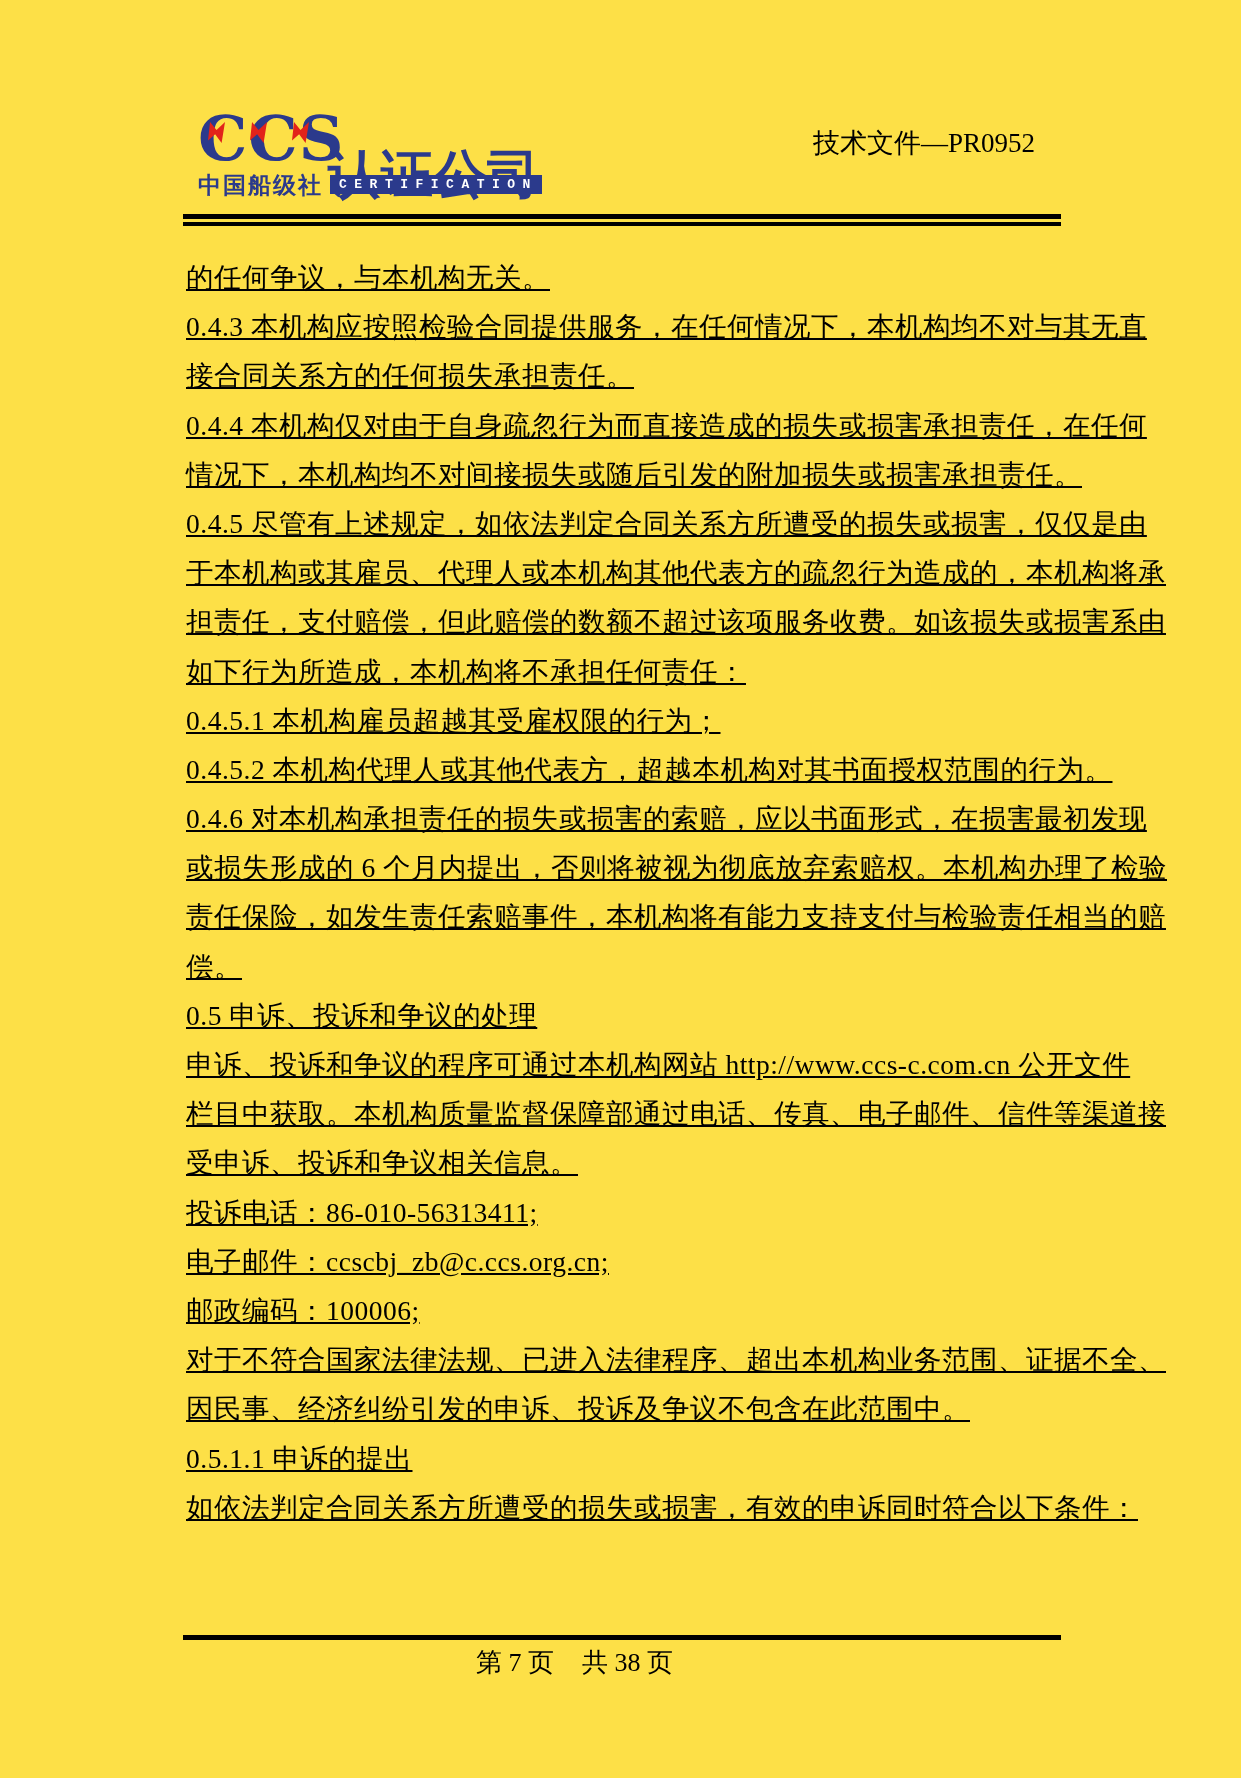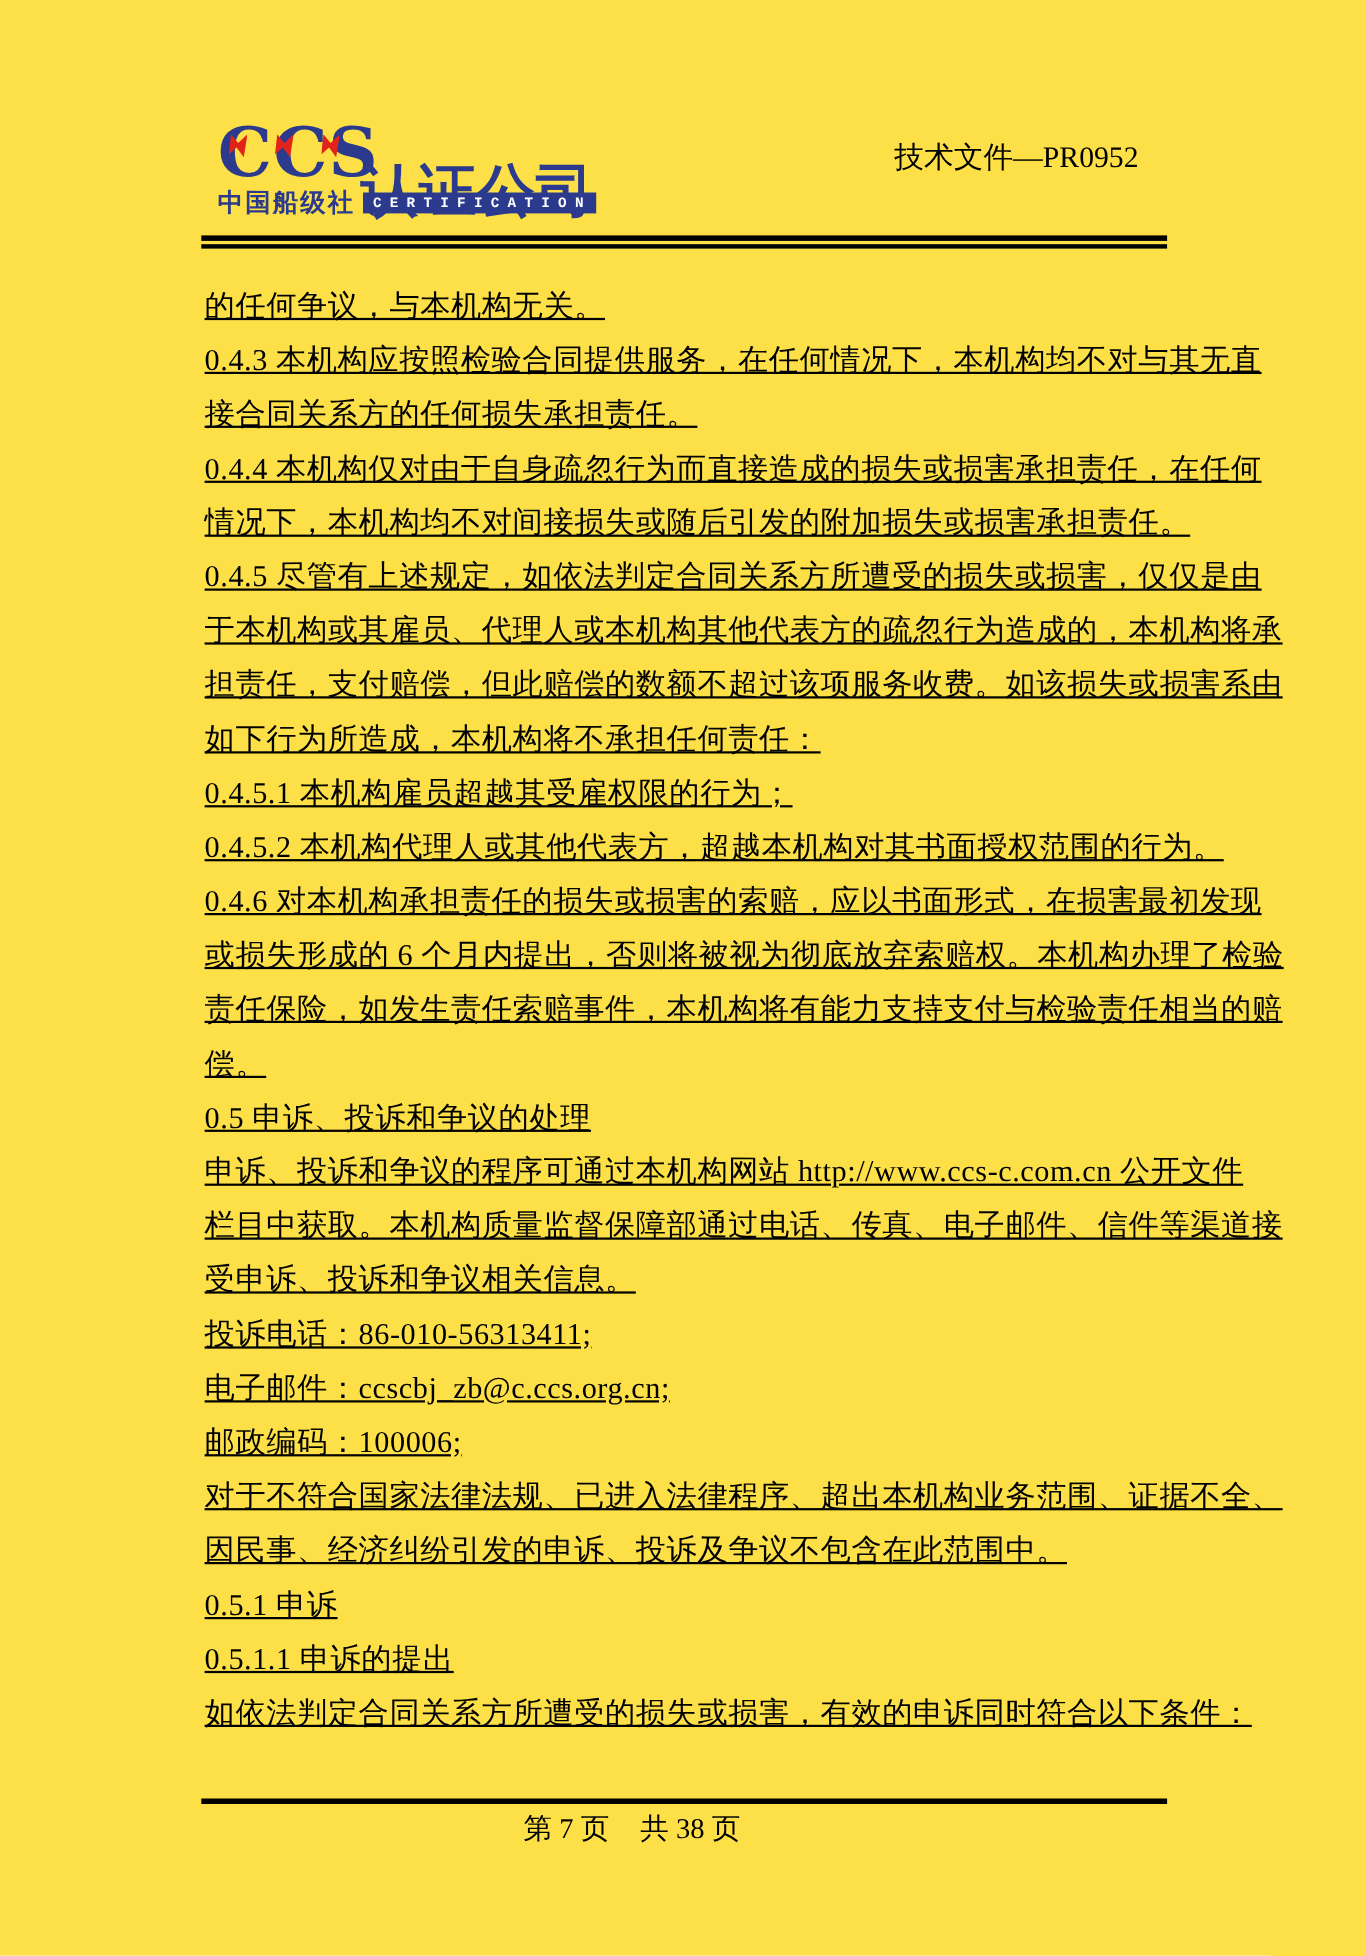--- a/index.html
+++ b/index.html
@@ -120,21 +120,20 @@
       <div class="line">偿。</div>
       <div class="line">0.5 申诉、投诉和争议的处理</div>
       <div class="line">申诉、投诉和争议的程序可通过本机构网站 http://www.ccs-c.com.cn 公开文件</div>
       <div class="line">栏目中获取。本机构质量监督保障部通过电话、传真、电子邮件、信件等渠道接</div>
       <div class="line">受申诉、投诉和争议相关信息。</div>
       <div class="line">投诉电话：86-010-56313411;</div>
       <div class="line">电子邮件：ccscbj_zb@c.ccs.org.cn;</div>
       <div class="line">邮政编码：100006;</div>
       <div class="line">对于不符合国家法律法规、已进入法律程序、超出本机构业务范围、证据不全、</div>
       <div class="line">因民事、经济纠纷引发的申诉、投诉及争议不包含在此范围中。</div>
-      <div class="line">0.5.1 申诉</div>
       <div class="line">0.5.1.1 申诉的提出</div>
       <div class="line">如依法判定合同关系方所遭受的损失或损害，有效的申诉同时符合以下条件：</div>
     </div>
 
   <div class="rule rule-bottom"></div>
   <div class="footer-text">
     <span>第 7 页</span><span class="total">共 38 页</span>
   </div>
 
 </div>

